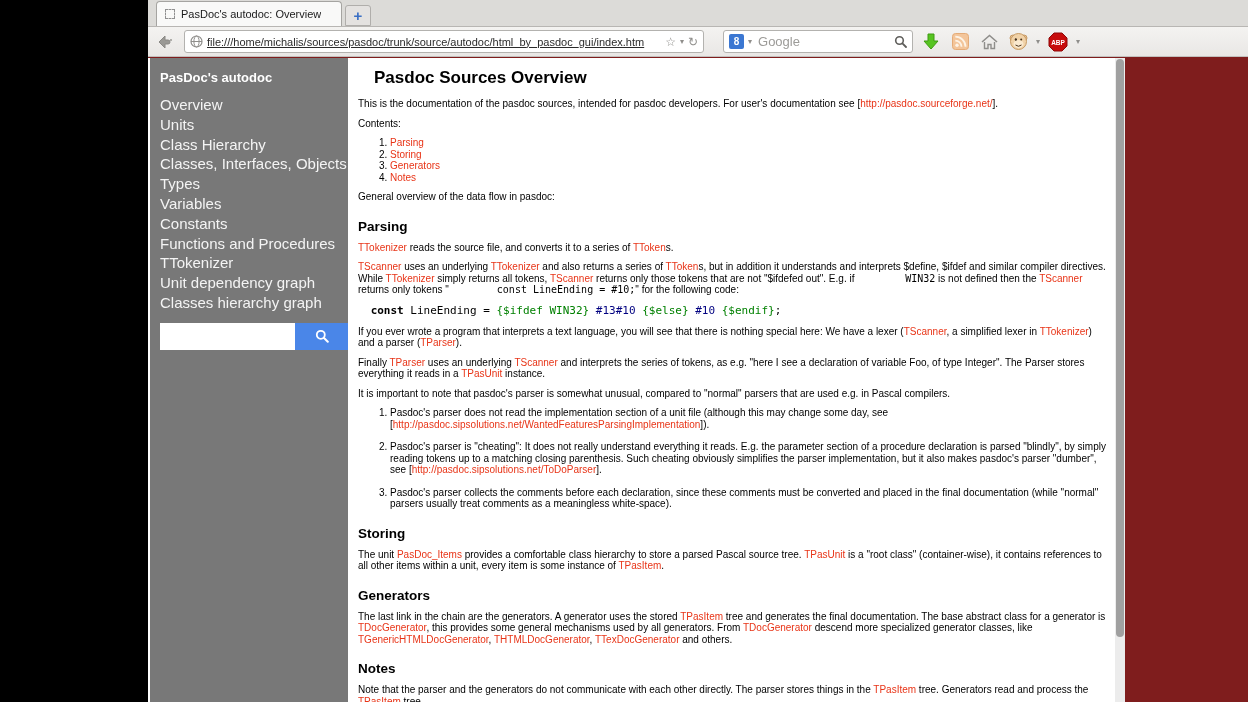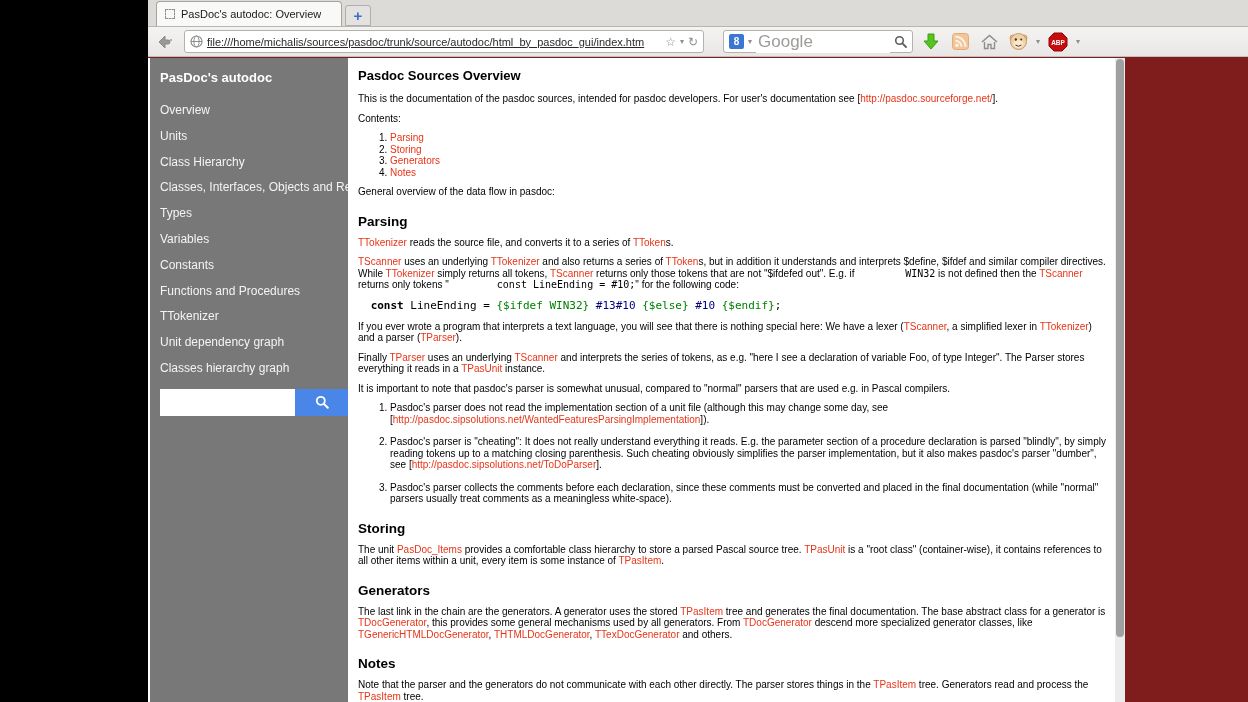--- a/index.html
+++ b/index.html
@@ -27,36 +27,36 @@
   .back-btn{width:22px;height:22px;display:flex;align-items:center;justify-content:center;flex:none;}
   .urlbar{width:520px;height:23px;background:#fff;border:1px solid #b3b2af;border-radius:3px;
           display:flex;align-items:center;padding:0 5px;gap:4px;flex:none;}
   .url-text{font-size:11px;color:#2b2b2b;white-space:nowrap;overflow:hidden;flex:1;text-decoration:underline;}
   .glyph{color:#8f8e8b;font-size:12px;line-height:1;}
   .caret{color:#8f8e8b;font-size:8px;line-height:1;}
   .searchbar{width:190px;height:23px;background:#fff;border:1px solid #b3b2af;border-radius:3px;
              display:flex;align-items:center;padding:0 5px;gap:4px;flex:none;margin-left:12px;}
   .engine{width:15px;height:15px;background:#3b77d2;border-radius:2px;color:#fff;font-size:10px;font-weight:bold;
           display:flex;align-items:center;justify-content:center;flex:none;}
-  .search-input{border:none;outline:none;flex:1;font-size:17px;min-width:0;font-family:"Liberation Sans",sans-serif;}
+  .search-input{border:none;outline:none;flex:1;font-size:13px;min-width:0;font-family:"Liberation Sans",sans-serif;}
   .search-input::placeholder{color:#9c9b98;}
   .tool-icon{width:22px;height:22px;display:flex;align-items:center;justify-content:center;flex:none;}
 
   
   .page{position:absolute;left:0;top:58px;width:977px;height:644px;background:#fff;}
   .sidebar{position:absolute;left:2px;top:0;width:198px;height:644px;background:var(--sidebar-bg);padding-top:6px;}
   .sb-title{color:#fff;font-weight:bold;font-size:13px;padding:6px 10px 10px;}
-  .sb-item{color:#f4f4f4;font-size:12px;padding:0 10px;height:19.8px;line-height:19.8px;white-space:nowrap;cursor:pointer;margin-top:6px;}
+  .sb-item{color:#f4f4f4;font-size:15px;padding:0 10px;height:19.8px;line-height:19.8px;white-space:nowrap;cursor:pointer;}
   .sb-search{margin:10px 0 0 10px;display:flex;height:27px;}
   .sb-search input{width:135px;height:27px;border:none;outline:none;background:#fff;font-size:11px;padding:0 4px;}
   .sb-search button{width:53px;height:27px;border:none;background:var(--accent);display:flex;align-items:center;justify-content:center;cursor:pointer;}
 
   .main{position:absolute;left:200px;top:0;width:767px;height:644px;background:#fff;overflow:hidden;
         padding:2px 8px 0 10px;color:#000;}
-  .main h1{font-size:13px;font-weight:bold;margin:8px 0 10px;}
+  .main h1{font-size:17px;font-weight:bold;margin:8px 16px 10px;}
   .main h2{font-size:13.5px;font-weight:bold;margin:16px 0 8px;}
   .main p{font-size:10px;line-height:11.5px;margin:8px 0;}
   .main ol{font-size:10px;line-height:11.5px;margin:6px 0;padding-left:32px;}
   .main ol.tight li{margin:0;}
   .main ol.spaced li{margin:0 0 11px;}
   .main pre{font-family:"DejaVu Sans Mono",monospace;font-size:11px;margin:9px 0 9px 6px;line-height:12px;}
   a.doclink{color:var(--link);text-decoration:none;cursor:pointer;}
   .tok-kw{font-weight:bold;font-family:"DejaVu Sans Mono",monospace;}
   .tok-dir{color:var(--dir-green);}
   .tok-num{color:var(--num-blue);}

